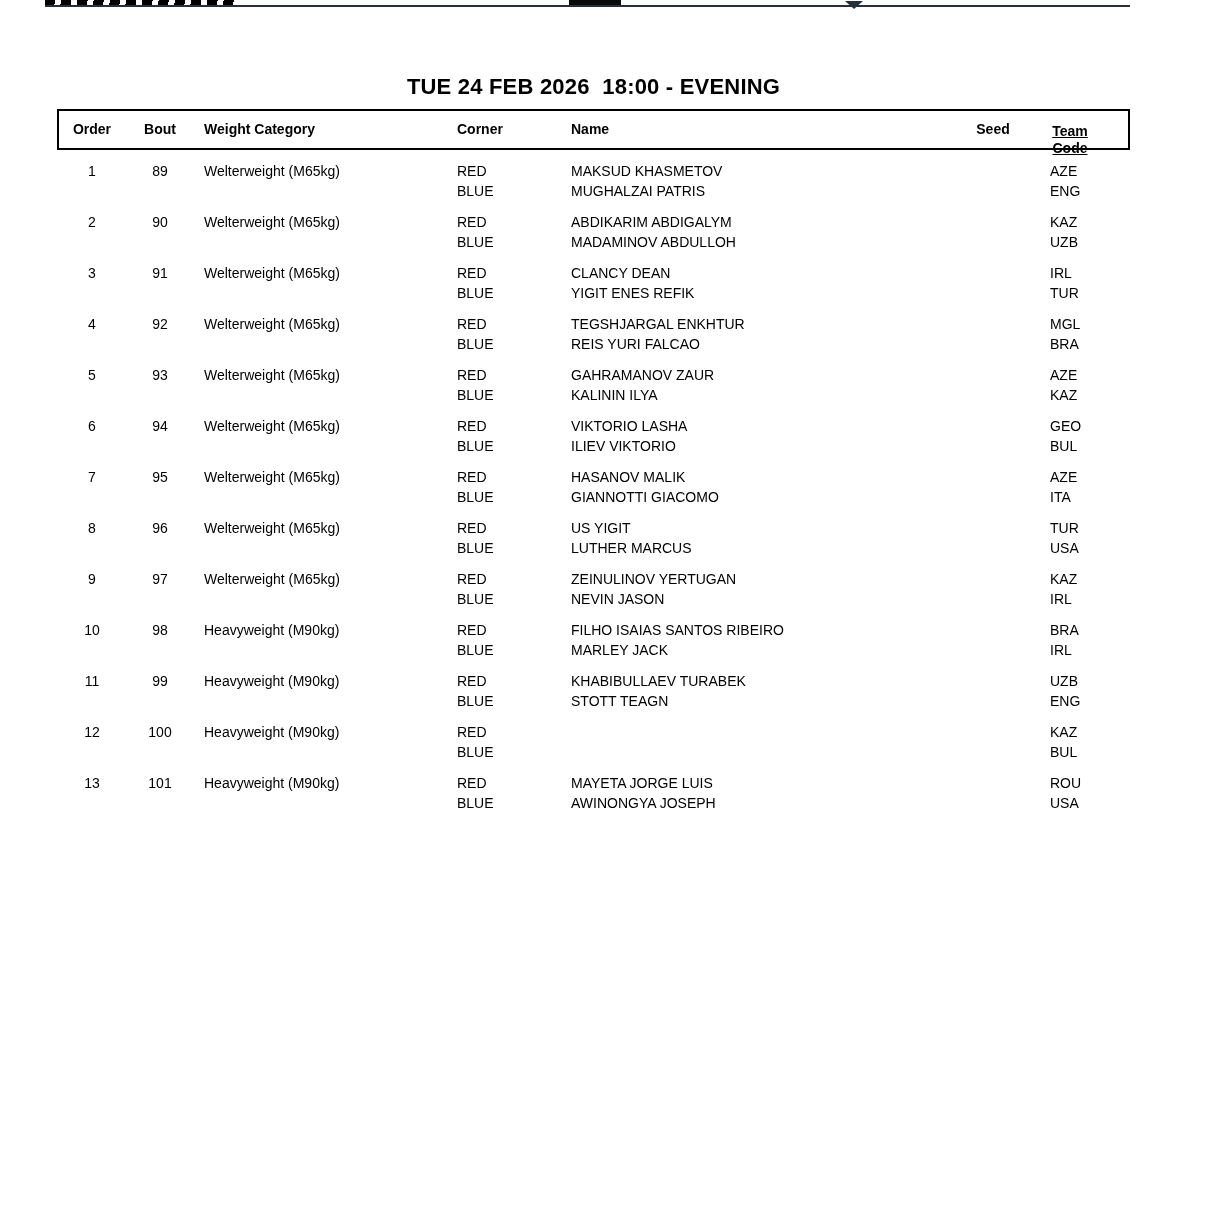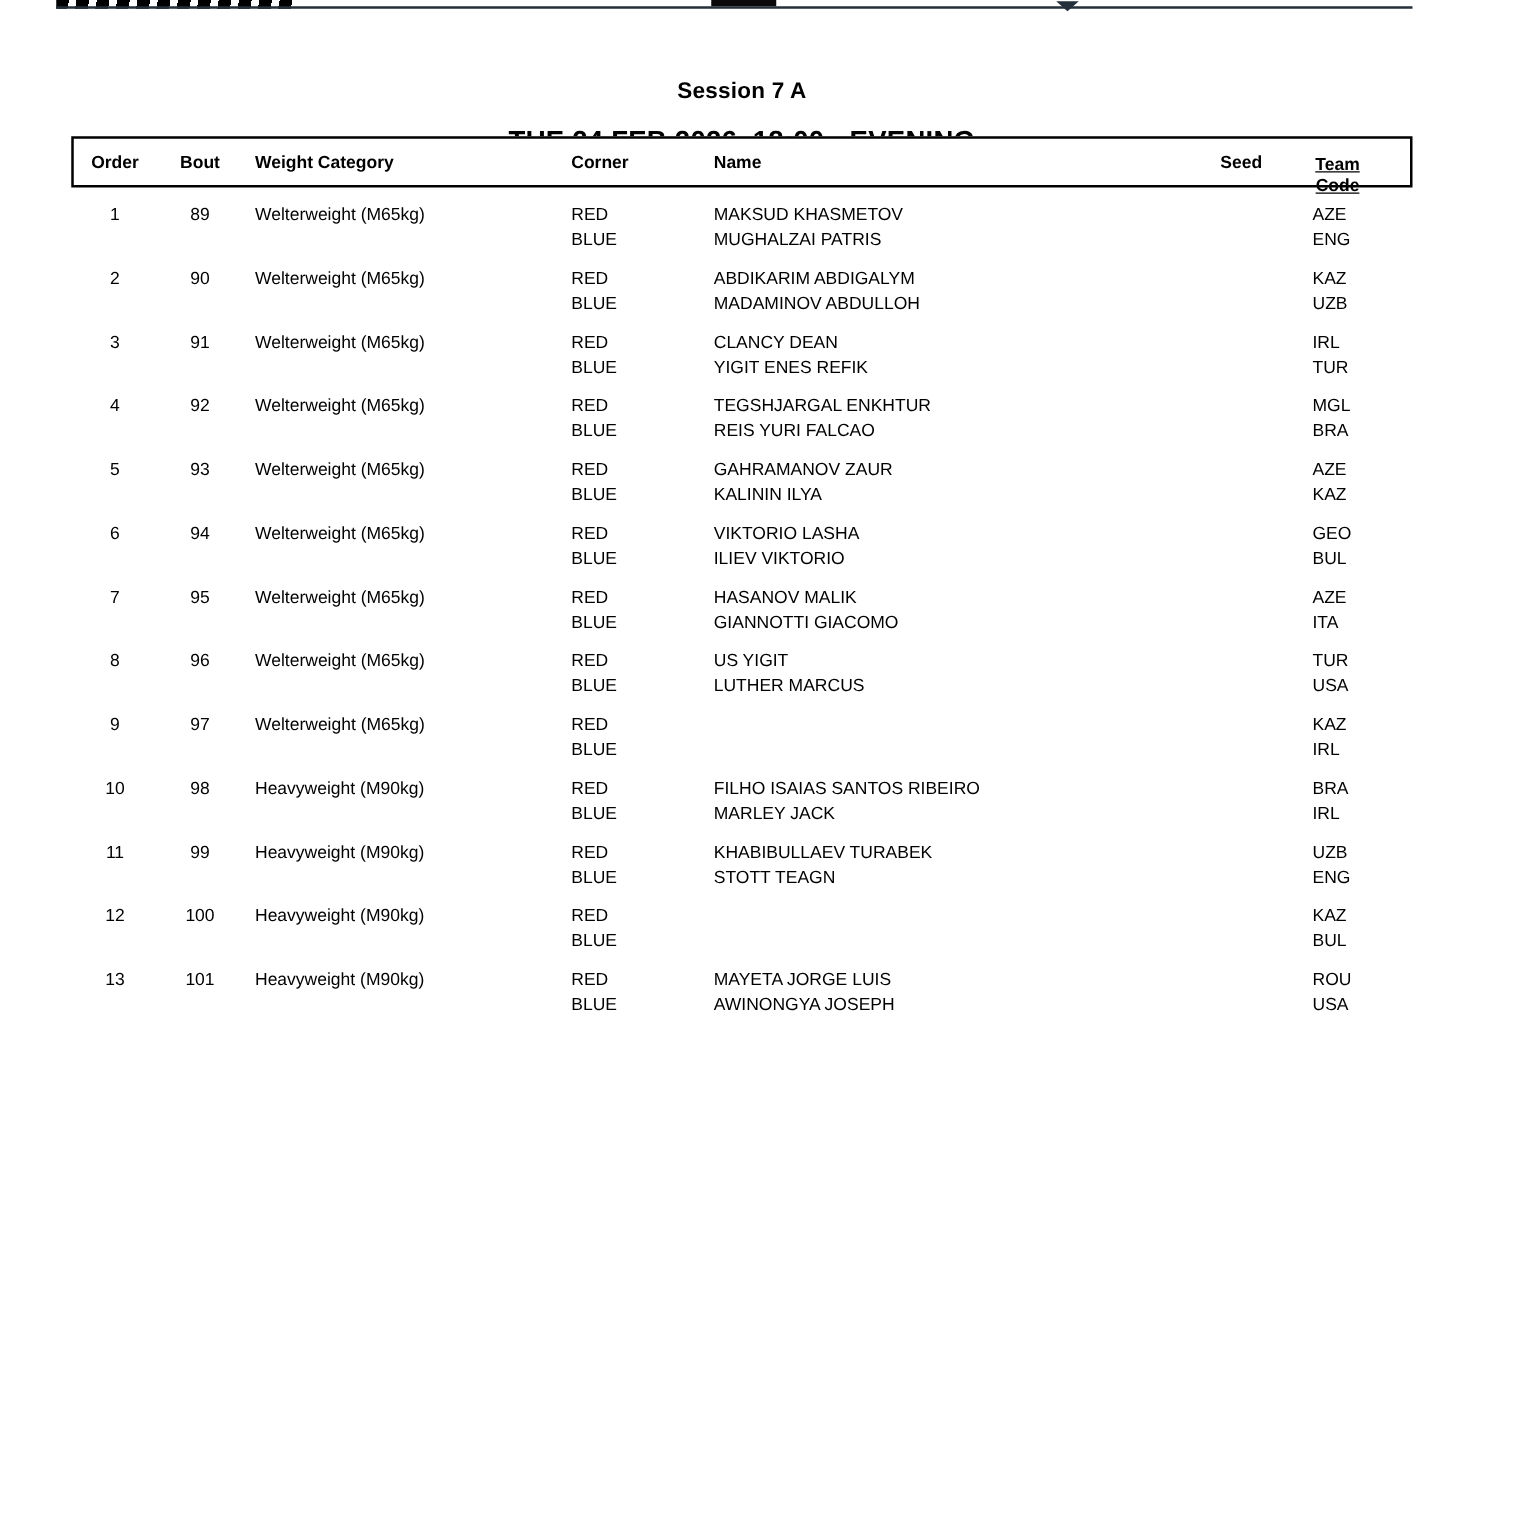--- a/index.html
+++ b/index.html
@@ -49,21 +49,20 @@
 <body>
 
 <div class="page">
 
   <div class="logo-cut"></div>
   <div class="top-rule"></div>
   <div class="center-cut"></div>
   <div class="emblem-cut"></div>
 
   <div class="title-block">
-    <div class="title">Session 7 A</div>
     <div class="subtitle">TUE 24 FEB 2026  18:00 - EVENING</div>
   </div>
 
   <div class="header-box">
     <div class="hcell h-order">Order</div>
     <div class="hcell h-bout">Bout</div>
     <div class="hcell h-weight">Weight Category</div>
     <div class="hcell h-corner">Corner</div>
     <div class="hcell h-name">Name</div>
     <div class="hcell h-seed">Seed</div>
@@ -243,20 +242,24 @@
     </div>
   </div>
       <div class="row">
     <div class="cell c-order">9</div>
     <div class="cell c-bout">97</div>
     <div class="cell c-weight">Welterweight (M65kg)</div>
     <div class="cell c-corner">
       <div>RED</div>
       <div>BLUE</div>
     </div>
+    <div class="cell c-name">
+      <div>ZEINULINOV YERTUGAN</div>
+      <div>NEVIN JASON</div>
+    </div>
     <div class="cell c-seed">
       <div></div>
       <div></div>
     </div>
     <div class="cell c-team">
       <div>KAZ</div>
       <div>IRL</div>
     </div>
   </div>
       <div class="row">

